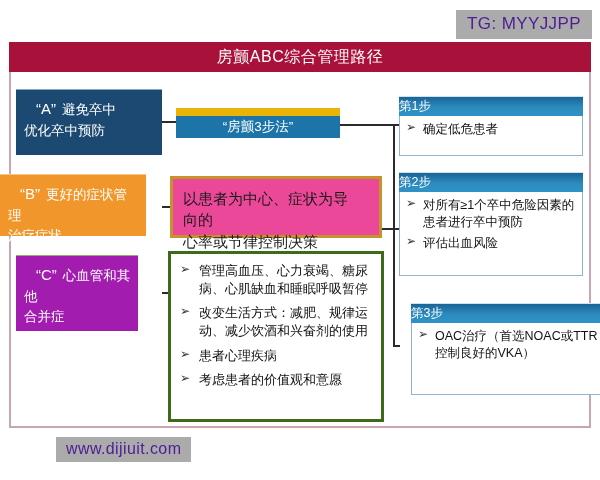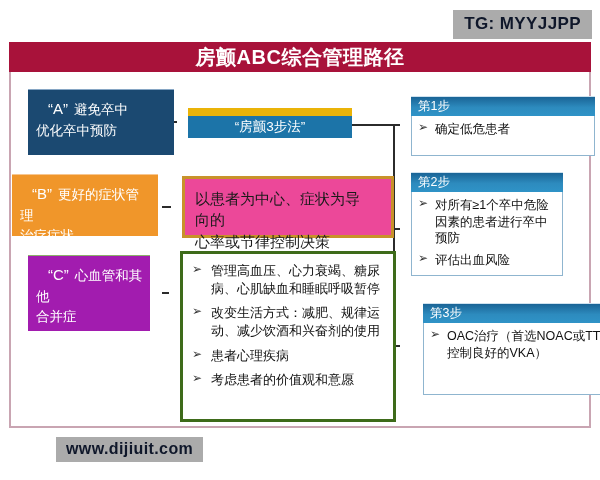--- a/index.html
+++ b/index.html
@@ -12,22 +12,22 @@
     background: #ffffff;
     font-family: "Liberation Sans", "DejaVu Sans", sans-serif;
     overflow: hidden;
     position: relative;
   }
 
   
   .wm {
     position: absolute;
     background: #ababab;
-    color: #0f172a;
-    font-weight: 700;
+    color: #4c1d95;
+    font-weight: 400;
     letter-spacing: 0.4px;
     white-space: nowrap;
     text-align: center;
   }
   #wm-top {
     top: 10px;
     right: 8px;
     font-size: 17px;
     padding: 4px 11px 5px 11px;
   }
@@ -54,33 +54,32 @@
   
   #title-bar {
     position: absolute;
     left: 9px;
     top: 42px;
     width: 582px;
     height: 30px;
     box-sizing: border-box;
     background: #a8123a;
     color: #ffffff;
-    font-size: 20px;
-    font-weight: bold;
+    font-size: 16px;
+    font-weight: normal;
     display: flex;
     align-items: center;
     justify-content: center;
     letter-spacing: 0.5px;
   }
 
   
   .box {
     position: absolute;
     box-sizing: border-box;
-    margin-left: 12px;
   }
 
   
   .abc {
     color: #ffffff;
     font-size: 13.5px;
     line-height: 1.5;
     padding: 8px 6px 6px 8px;
     font-weight: 500;
   }
@@ -132,32 +131,31 @@
     padding: 8px 7px 0 9px;
   }
 
   
   .step-head {
     background: linear-gradient(to bottom, #1a6496 0%, #2d8bbe 55%, #2f93c7 100%);
     color: #ffffff;
     font-size: 12.5px;
     display: flex;
     align-items: center;
-    padding-left: 7px;
     height: 19px;
     border-top: 1px solid #cfe2ef;
   }
   .step-body {
     background: #ffffff;
     border: 1px solid #8fb5cf;
     border-top: none;
     padding: 5px 5px 4px 6px;
   }
   #step1 { left: 399px; top: 96px; width: 184px; }
-  #step2 { left: 399px; top: 172px; width: 152px; }
+  #step2 { left: 399px; top: 172px; width: 184px; }
   #step3 { left: 411px; top: 303px; width: 196px; }
   #step1 .step-body { height: 30px; }
   #step2 .step-body { height: 74px; }
   #step3 .step-body { height: 62px; }
 
   
   ul.bl {
     margin: 0;
     padding: 0;
     list-style: none;

